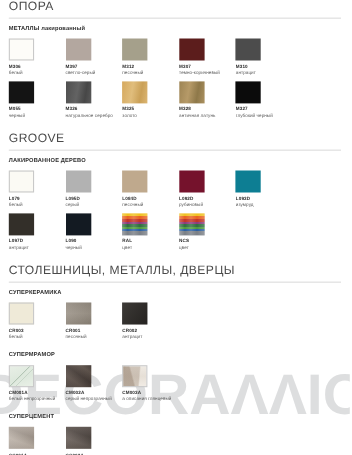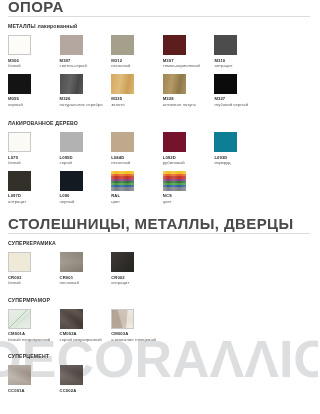--- a/index.html
+++ b/index.html
@@ -48,22 +48,22 @@
     color: rgba(150,152,156,0.32);
     white-space: nowrap;
     line-height: 1;
   }
 
   
   .section {
     position: relative;
   }
   .section-title {
-    font-size: 15px;
-    font-weight: 700;
+    font-size: 11px;
+    font-weight: 400;
     letter-spacing: 0.4px;
     color: #4a4a4a;
     padding: 0 0 3px 0;
     border-bottom: 1px solid #dcdcdc;
     margin: 0;
     line-height: 13px;
   }
   .sub-title {
     font-size: 5.2px;
     font-weight: 700;
@@ -244,20 +244,21 @@
           <div class="swatch-name">античная латунь</div>
         </div>
         <div class="swatch-cell">
           <div class="swatch-chip" style="background: rgb(11, 11, 11);"></div>
           <div class="swatch-code">M327</div>
           <div class="swatch-name">глубокий черный</div>
         </div>
       </div>
     </div>
     <div class="section" style="margin-top: 8px;">
+      <div class="section-title">GROOVE</div>
       <div class="sub-title">ЛАКИРОВАННОЕ ДЕРЕВО</div>
       <div class="swatch-row">
         <div class="swatch-cell">
           <div class="swatch-chip bordered" style="background: rgb(251, 250, 244);"></div>
           <div class="swatch-code">L079</div>
           <div class="swatch-name">белый</div>
         </div>
         <div class="swatch-cell">
           <div class="swatch-chip" style="background: rgb(178, 178, 178);"></div>
           <div class="swatch-code">L095D</div>

